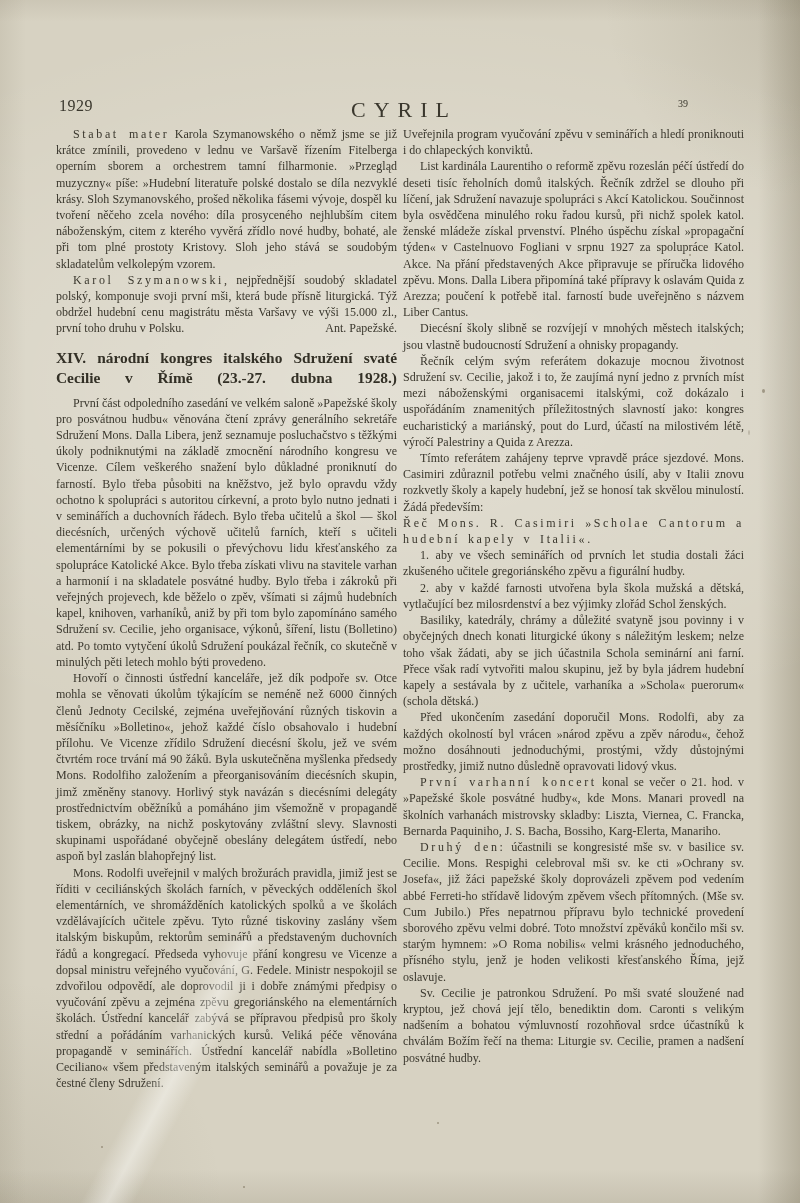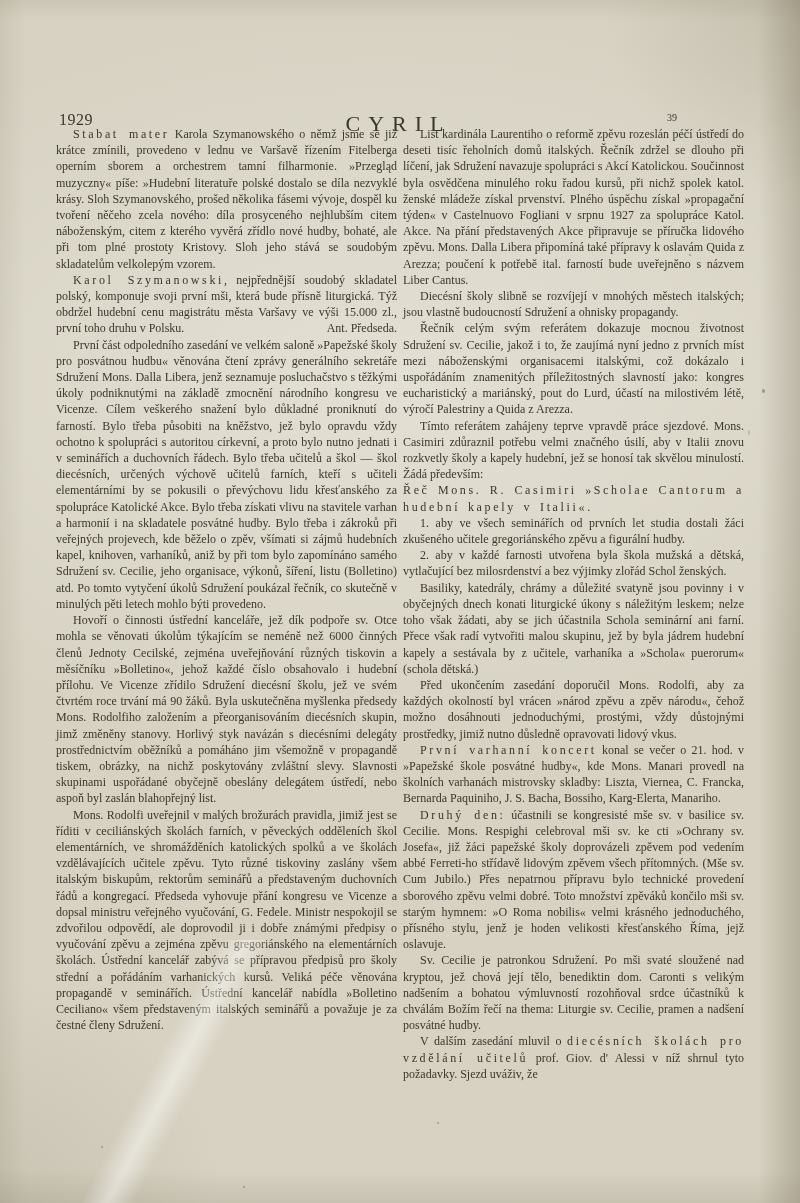--- a/index.html
+++ b/index.html
@@ -13,21 +13,21 @@
       radial-gradient(ellipse 900px 520px at 48% 32%, rgba(255,255,254,0.30), rgba(255,255,254,0) 72%),
       linear-gradient(to left,  rgba(105,96,72,0.30), rgba(105,96,72,0) 42px),
       linear-gradient(to right, rgba(105,96,72,0.10), rgba(105,96,72,0) 26px),
       linear-gradient(to top,   rgba(105,96,72,0.14), rgba(105,96,72,0) 34px),
       linear-gradient(to bottom,rgba(105,96,72,0.10), rgba(105,96,72,0) 22px),
       radial-gradient(circle 280px at 100% 0%, rgba(98,88,62,0.16), rgba(98,88,62,0) 70%),
       radial-gradient(circle 320px at 0% 100%, rgba(98,88,62,0.12), rgba(98,88,62,0) 70%);
     color: #3a372d;
   }
   .page-header {
-    position: absolute; top: 97px; left: 0; right: 11px; height: 22px; margin-top: 14px;
+    position: absolute; top: 97px; left: 0; right: 0; height: 22px;
   }
   .header-year {
     position: absolute; left: 59px; top: 0;
     font-size: 16px; letter-spacing: 0.5px;
   }
   .header-title {
     position: absolute; left: 0; right: 0; top: 0;
     text-align: center;
     font-size: 22px; letter-spacing: 8px; text-indent: 8px;
   }
@@ -74,39 +74,40 @@
 
 <div class="page-header">
   <span class="header-year">1929</span>
   <span class="header-title">CYRIL</span>
   <span class="header-pagenum">39</span>
 </div>
 
 <div class="columns">
   <div class="column" id="left-col">
       <p class="para indent"><span class="spaced">Stabat mater</span><span> Karola Szymanowského o němž jsme se již krátce zmínili, provedeno v lednu ve Varšavě řízením Fitelberga operním sborem a orchestrem tamní filharmonie. »Przegląd muzyczny« píše: »Hudební literatuře polské dostalo se díla nezvyklé krásy. Sloh Szymanovského, prošed několika fásemi vývoje, dospěl ku tvoření něčeho zcela nového: díla prosyceného nejhlubším citem náboženským, citem z kterého vyvěrá zřídlo nové hudby, bohaté, ale při tom plné prostoty Kristovy. Sloh jeho stává se soudobým skladatelům velkolepým vzorem.</span></p>
-      <p class="para indent"><span class="spaced">Karol Szymanowski</span><span>, nejpřednější soudobý skladatel polský, komponuje svoji první mši, která bude přísně liturgická. Týž obdržel hudební cenu magistrátu města Varšavy ve výši 15.000 zl., první toho druhu v Polsku.</span><span class="signature">Ant. Předseda.</span></p>
+      <p class="para indent"><span class="spaced">Karol Szymanowski</span><span>, nejpřednější soudobý skladatel polský, komponuje svoji první mši, která bude přísně liturgická. Týž obdržel hudební cenu magistrátu města Varšavy ve výši 15.000 zl., první toho druhu v Polsku.</span><span class="signature">Ant. Papežské.</span></p>
+      <h2 class="heading"><span>XIV. národní kongres italského Sdružení svaté Cecilie v Římě (23.-27. dubna 1928.)</span></h2>
       <p class="para indent"><span>První část odpoledního zasedání ve velkém saloně »Papežské školy pro posvátnou hudbu« věnována čtení zprávy generálního sekretáře Sdružení Mons. Dalla Libera, jenž seznamuje posluchačstvo s těžkými úkoly podniknutými na základě zmocnění národního kongresu ve Vicenze. Cílem veškerého snažení bylo důkladné proniknutí do farností. Bylo třeba působiti na kněžstvo, jež bylo opravdu vždy ochotno k spolupráci s autoritou církevní, a proto bylo nutno jednati i v seminářích a duchovních řádech. Bylo třeba učitelů a škol — škol diecésních, určených výchově učitelů farních, kteří s učiteli elementárními by se pokusili o převýchovu lidu křesťanského za spolupráce Katolické Akce. Bylo třeba získati vlivu na stavitele varhan a harmonií i na skladatele posvátné hudby. Bylo třeba i zákroků při veřejných projevech, kde běželo o zpěv, všímati si zájmů hudebních kapel, knihoven, varhaníků, aniž by při tom bylo zapomínáno samého Sdružení sv. Cecilie, jeho organisace, výkonů, šíření, listu (Bolletino) atd. Po tomto vytyčení úkolů Sdružení poukázal řečník, co skutečně v minulých pěti letech mohlo býti provedeno.</span></p>
       <p class="para indent"><span>Hovoří o činnosti ústřední kanceláře, jež dík podpoře sv. Otce mohla se věnovati úkolům týkajícím se neméně než 6000 činných členů Jednoty Cecilské, zejména uveřejňování různých tiskovin a měsíčníku »Bolletino«, jehož každé číslo obsahovalo i hudební přílohu. Ve Vicenze zřídilo Sdružení diecésní školu, jež ve svém čtvrtém roce trvání má 90 žáků. Byla uskutečněna myšlenka předsedy Mons. Rodolfiho založením a přeorganisováním diecésních skupin, jimž změněny stanovy. Horlivý styk navázán s diecésními delegáty prostřednictvím oběžníků a pomáháno jim všemožně v propagandě tiskem, obrázky, na nichž poskytovány zvláštní slevy. Slavnosti skupinami uspořádané obyčejně obeslány delegátem ústředí, nebo aspoň byl zaslán blahopřejný list.</span></p>
       <p class="para indent"><span>Mons. Rodolfi uveřejnil v malých brožurách pravidla, jimiž jest se říditi v ceciliánských školách farních, v pěveckých odděleních škol elementárních, ve shromážděních katolických spolků a ve školách vzdělávajících učitele zpěvu. Tyto různé tiskoviny zaslány všem italským biskupům, rektorům seminářů a představeným duchovních řádů a kongregací. Předseda vyhovuje přání kongresu ve Vicenze a dopsal ministru veřejného vyučování, G. Fedele. Ministr nespokojil se zdvořilou odpovědí, ale doprovodil ji i dobře známými předpisy o vyučování zpěvu a zejména zpěvu gregoriánského na elementárních školách. Ústřední kancelář zabývá se přípravou předpisů pro školy střední a pořádáním varhanických kursů. Veliká péče věnována propagandě v seminářích. Ústřední kancelář nabídla »Bolletino Ceciliano« všem představeným italských seminářů a považuje je za čestné členy Sdružení.</span></p>
     </div>
   <div class="column" id="right-col">
+      <p class="para"><span>Uveřejnila program vyučování zpěvu v seminářích a hledí proniknouti i do chlapeckých konviktů.</span></p>
       <p class="para indent"><span>List kardinála Laurentiho o reformě zpěvu rozeslán péčí ústředí do deseti tisíc řeholních domů italských. Řečník zdržel se dlouho při líčení, jak Sdružení navazuje spolupráci s Akcí Katolickou. Součinnost byla osvědčena minulého roku řadou kursů, při nichž spolek katol. ženské mládeže získal prvenství. Plného úspěchu získal »propagační týden« v Castelnuovo Fogliani v srpnu 1927 za spolupráce Katol. Akce. Na přání představených Akce připravuje se příručka lidového zpěvu. Mons. Dalla Libera připomíná také přípravy k oslavám Quida z Arezza; poučení k potřebě ital. farností bude uveřejněno s názvem Liber Cantus.</span></p>
       <p class="para indent"><span>Diecésní školy slibně se rozvíjejí v mnohých městech italských; jsou vlastně budoucností Sdružení a ohnisky propagandy.</span></p>
       <p class="para indent"><span>Řečník celým svým referátem dokazuje mocnou životnost Sdružení sv. Cecilie, jakož i to, že zaujímá nyní jedno z prvních míst mezi náboženskými organisacemi italskými, což dokázalo i uspořádáním znamenitých příležitostných slavností jako: kongres eucharistický a mariánský, pout do Lurd, účastí na milostivém létě, výročí Palestriny a Quida z Arezza.</span></p>
       <p class="para indent"><span>Tímto referátem zahájeny teprve vpravdě práce sjezdové. Mons. Casimiri zdůraznil potřebu velmi značného úsilí, aby v Italii znovu rozkvetly školy a kapely hudební, jež se honosí tak skvělou minulostí. Žádá především:</span></p>
       <p class="para"><span class="spaced">Řeč Mons. R. Casimiri »Scholae Cantorum a hudební kapely v Italii«.</span></p>
       <p class="para indent"><span>1. aby ve všech seminářích od prvních let studia dostali žáci zkušeného učitele gregoriánského zpěvu a figurální hudby.</span></p>
       <p class="para indent"><span>2. aby v každé farnosti utvořena byla škola mužská a dětská, vytlačující bez milosrdenství a bez výjimky zlořád Schol ženských.</span></p>
       <p class="para indent"><span>Basiliky, katedrály, chrámy a důležité svatyně jsou povinny i v obyčejných dnech konati liturgické úkony s náležitým leskem; nelze toho však žádati, aby se jich účastnila Schola seminární ani farní. Přece však radí vytvořiti malou skupinu, jež by byla jádrem hudební kapely a sestávala by z učitele, varhaníka a »Schola« puerorum« (schola dětská.)</span></p>
       <p class="para indent"><span>Před ukončením zasedání doporučil Mons. Rodolfi, aby za každých okolností byl vrácen »národ zpěvu a zpěv národu«, čehož možno dosáhnouti jednoduchými, prostými, vždy důstojnými prostředky, jimiž nutno důsledně opravovati lidový vkus.</span></p>
       <p class="para indent"><span class="spaced">První varhanní koncert</span><span> konal se večer o 21. hod. v »Papežské škole posvátné hudby«, kde Mons. Manari provedl na školních varhanách mistrovsky skladby: Liszta, Viernea, C. Francka, Bernarda Paquiniho, J. S. Bacha, Bossiho, Karg-Elerta, Manariho.</span></p>
       <p class="para indent"><span class="spaced">Druhý den:</span><span> účastnili se kongresisté mše sv. v basilice sv. Cecilie. Mons. Respighi celebroval mši sv. ke cti »Ochrany sv. Josefa«, již žáci papežské školy doprovázeli zpěvem pod vedením abbé Ferreti-ho střídavě lidovým zpěvem všech přítomných. (Mše sv. Cum Jubilo.) Přes nepatrnou přípravu bylo technické provedení sborového zpěvu velmi dobré. Toto množství zpěváků končilo mši sv. starým hymnem: »O Roma nobilis« velmi krásného jednoduchého, přísného stylu, jenž je hoden velikosti křesťanského Říma, jejž oslavuje.</span></p>
       <p class="para indent"><span>Sv. Cecilie je patronkou Sdružení. Po mši svaté sloužené nad kryptou, jež chová její tělo, benediktin dom. Caronti s velikým nadšením a bohatou výmluvností rozohňoval srdce účastníků k chválám Božím řečí na thema: Liturgie sv. Cecilie, pramen a nadšení posvátné hudby.</span></p>
-      <p class="para indent"><span>V dalším zasedání mluvil o </span><span class="spaced">diecésních školách pro vzdělání učitelů</span><span> prof. Giov. d' Alessi v níž shrnul tyto požadavky. Sjezd uváživ, že</span></p>
     </div>
 </div>
 
 <div class="crease"></div>
 <div class="speck s1"></div>
 <div class="speck s2"></div>
 <div class="speck s3"></div>
 <div class="speck s4"></div>
 <div class="speck s5"></div>
 <div class="speck s6"></div>

